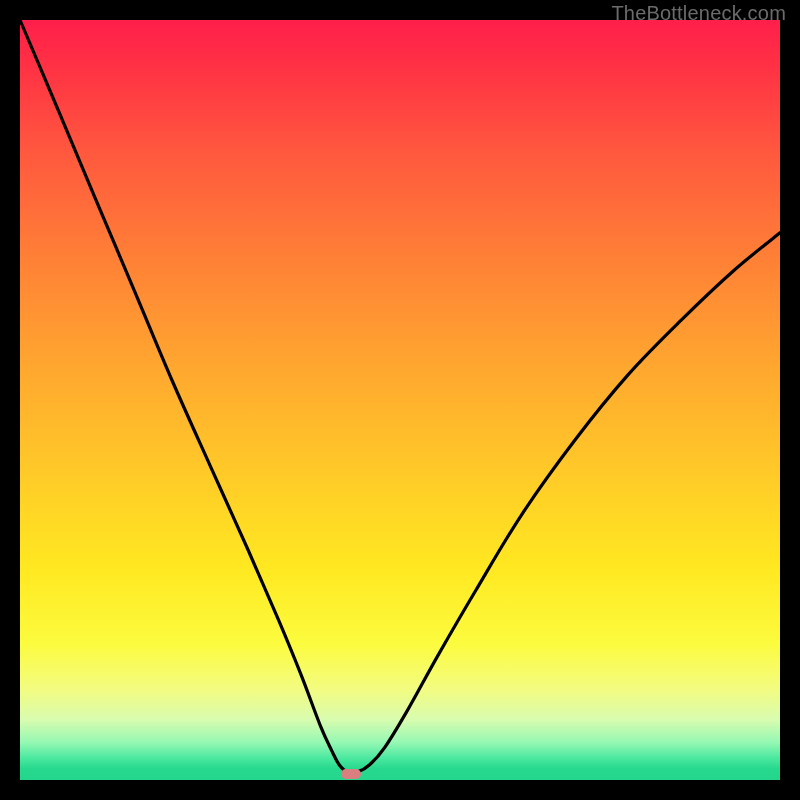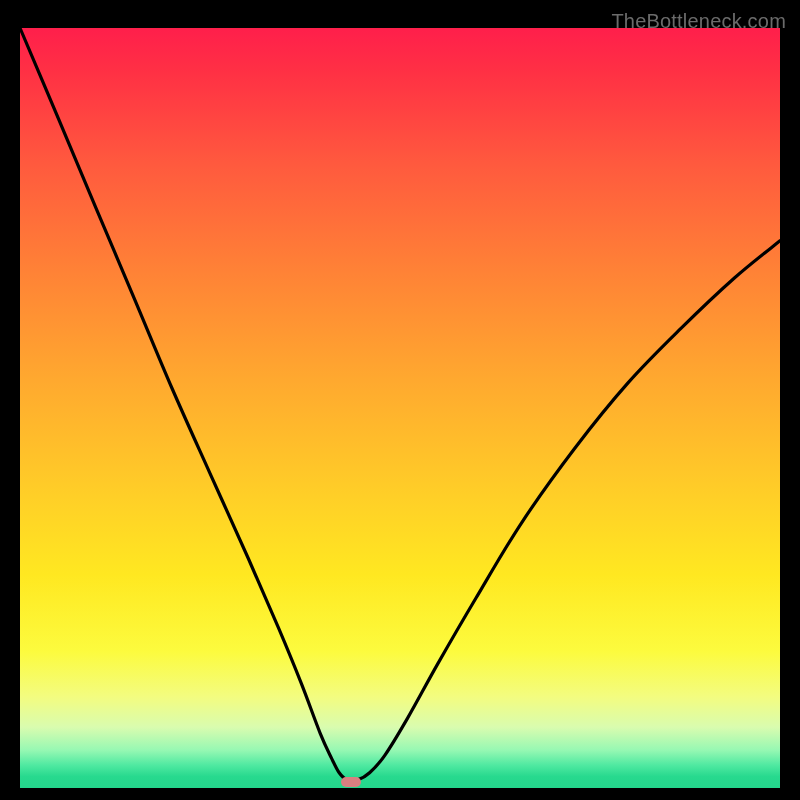--- a/index.html
+++ b/index.html
@@ -7,21 +7,21 @@
     padding: 0;
     width: 800px;
     height: 800px;
     background: #000;
     font-family: Arial, Helvetica, sans-serif;
     overflow: hidden;
   }
   .frame {
     position: absolute;
     left: 0;
-    top: 8px;
+    top: 0;
     width: 800px;
     height: 734px;
     background: #000;
   }
   .plot-area {
     position: absolute;
     left: 20px;
     top: 20px;
     width: 760px;
     height: 760px;

